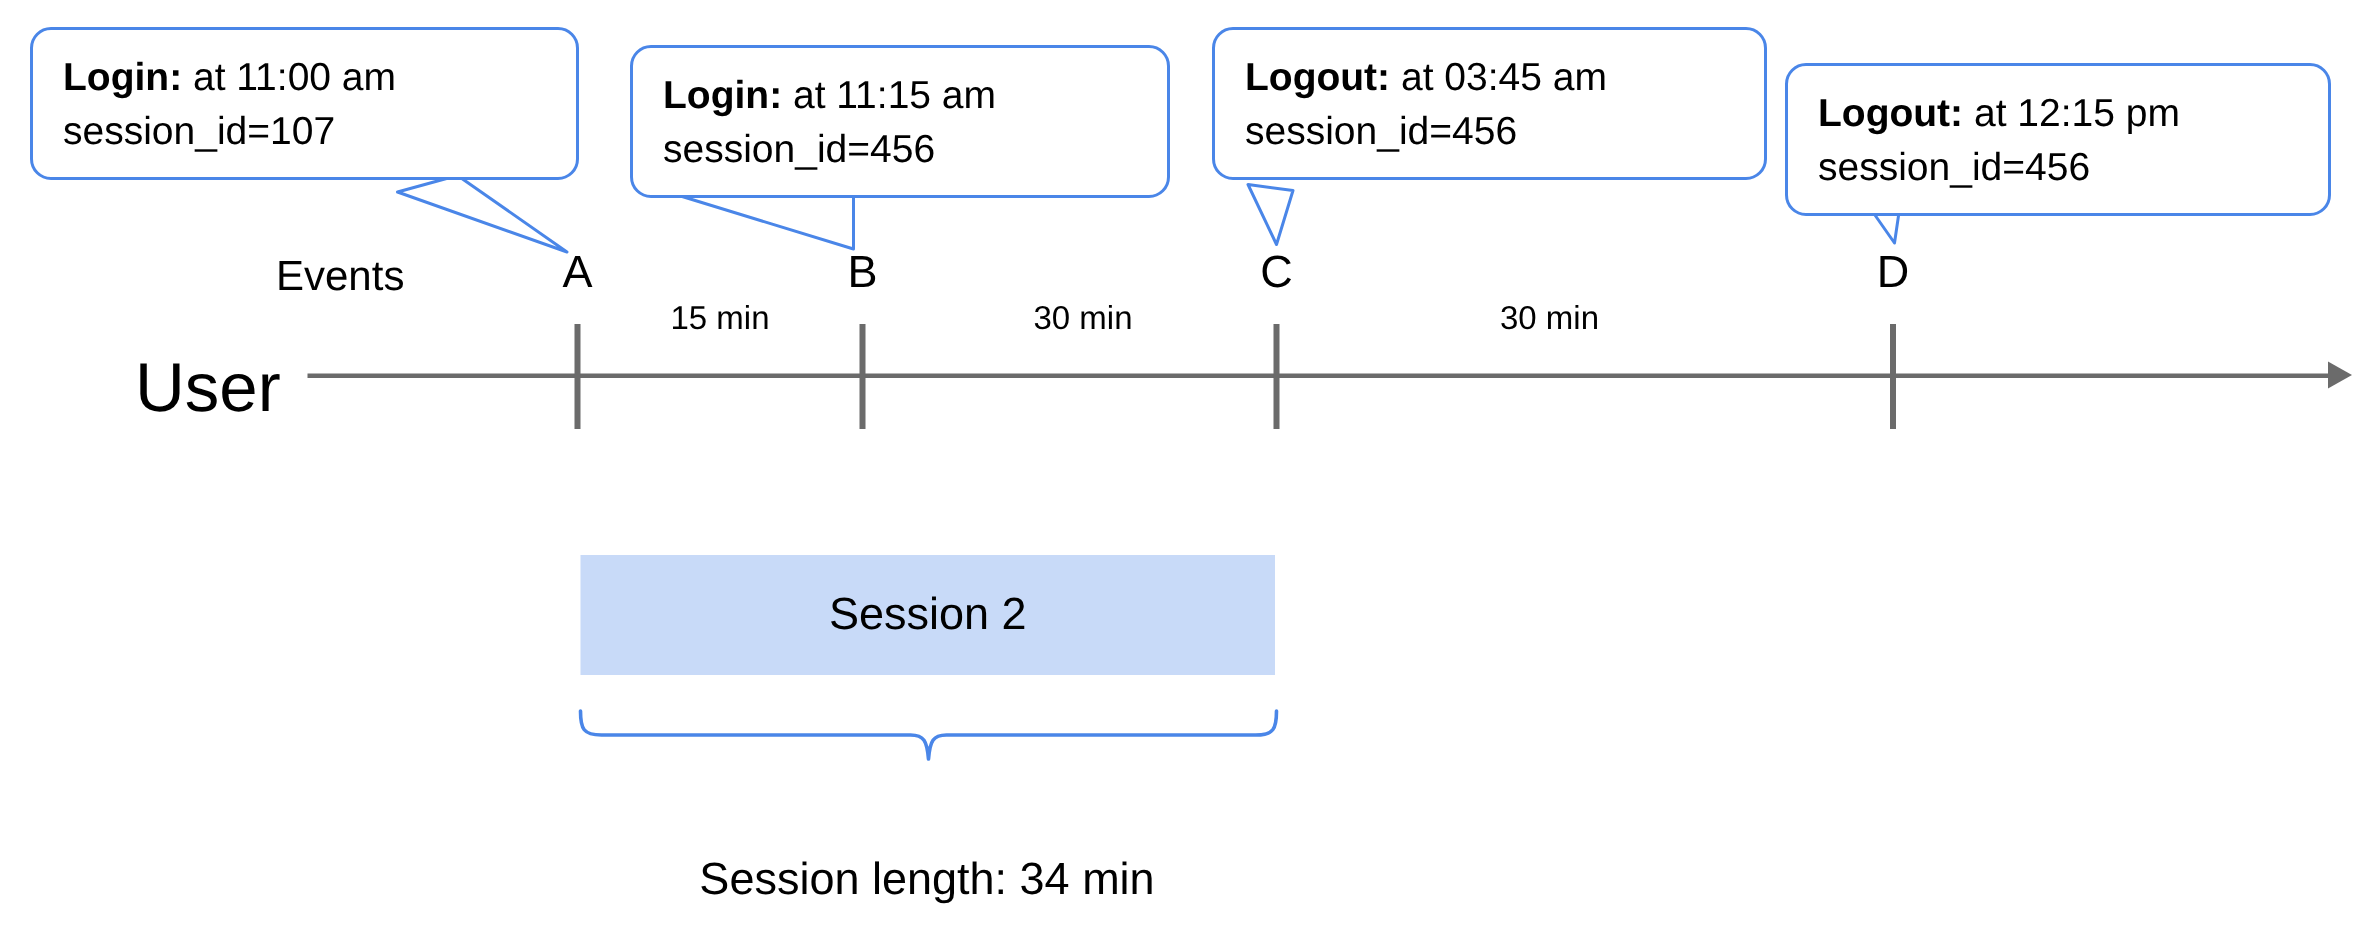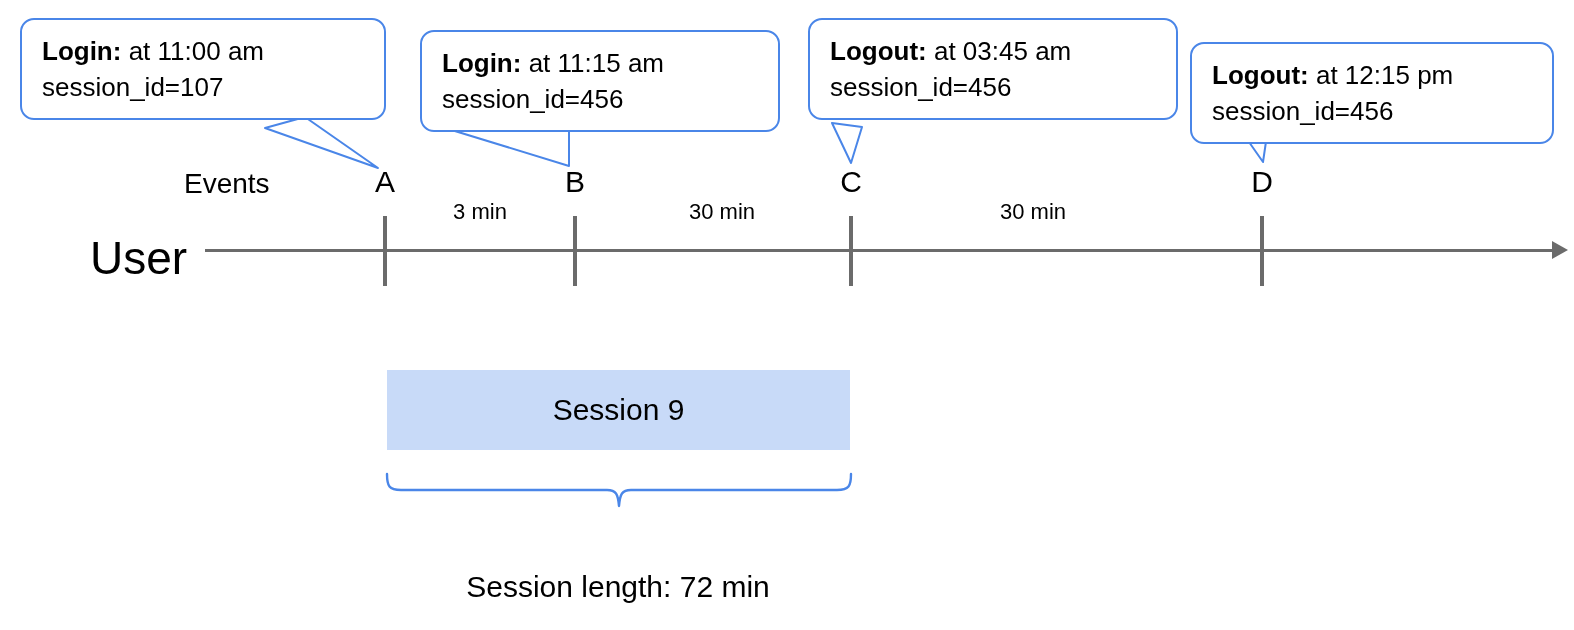--- a/index.html
+++ b/index.html
@@ -178,33 +178,33 @@
 
   <div class="tick" style="left:573px; top:216px; height:70px;"></div>
   <div class="tick-label" style="left:575px; top:165px;">B</div>
 
   <div class="tick" style="left:849px; top:216px; height:70px;"></div>
   <div class="tick-label" style="left:851px; top:165px;">C</div>
 
   <div class="tick" style="left:1260px; top:216px; height:70px;"></div>
   <div class="tick-label" style="left:1262px; top:165px;">D</div>
 
-  <div class="interval-label" style="left:480px; top:199px;">3 min</div>
+  <div class="interval-label" style="left:480px; top:199px;">15 min</div>
   <div class="interval-label" style="left:722px; top:199px;">30 min</div>
   <div class="interval-label" style="left:1033px; top:199px;">30 min</div>
 
   <div class="session-bar" style="left:387px; top:370px; width:463px; height:80px;">
-    <span>Session 9</span>
+    <span>Session 2</span>
   </div>
 
   <svg class="brace-svg" style="left:375px; top:468px; width:490px; height:62px;" viewBox="0 0 490 62" xmlns="http://www.w3.org/2000/svg" aria-hidden="true">
     <path d="M 12 6
              C 12 18, 14 22, 26 22
              L 232 22
              C 241 22, 243 26, 244 38
              C 245 26, 247 22, 256 22
              L 462 22
              C 474 22, 476 18, 476 6" fill="none" stroke="#4a86e8" stroke-width="2.4" stroke-linecap="round" stroke-linejoin="round"></path>
   </svg>
 
-  <div class="session-caption" style="left:618px; top:570px;">Session length: 72 min</div>
+  <div class="session-caption" style="left:618px; top:570px;">Session length: 34 min</div>
 
 </div>
 
 </body></html>

